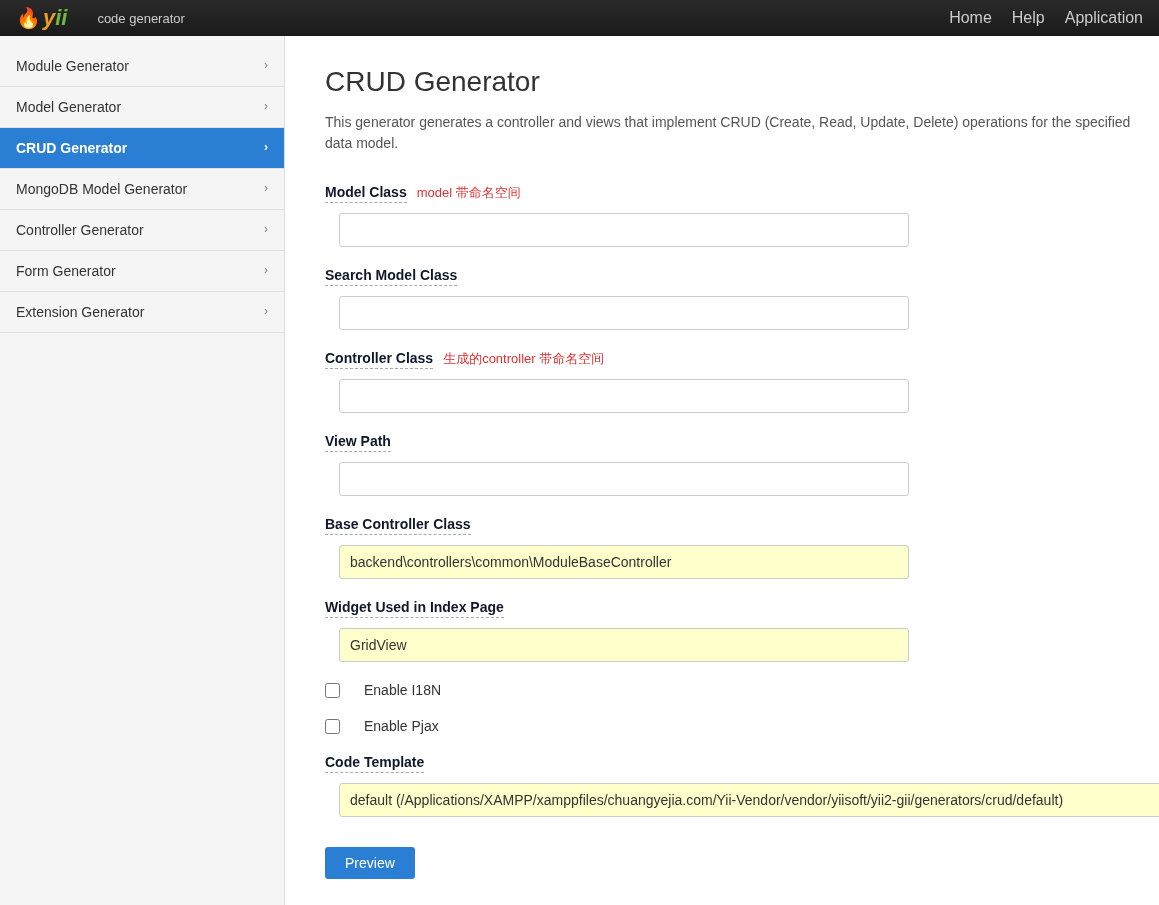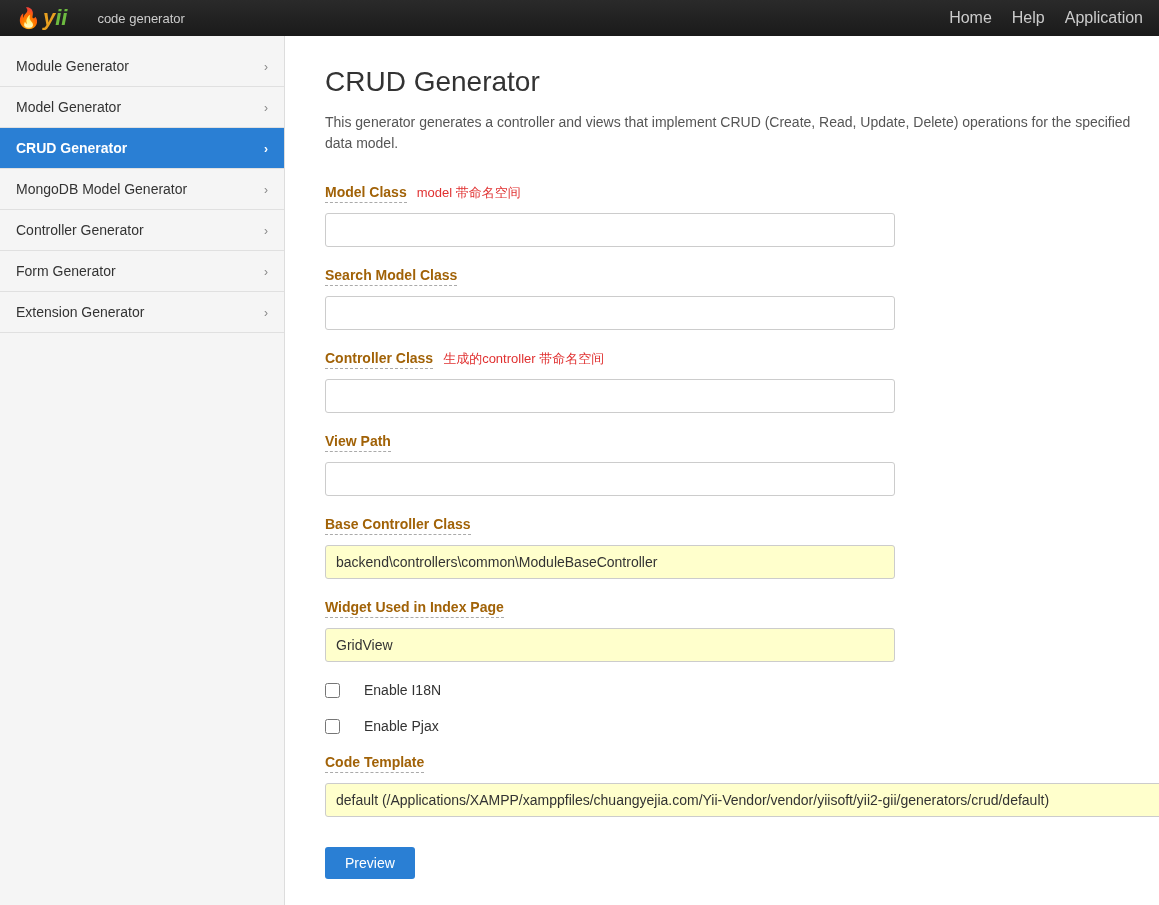--- a/index.html
+++ b/index.html
@@ -35,21 +35,21 @@
     
     .sidebar {
       width: 285px;
       background: #f5f5f5;
       border-right: 1px solid #ddd;
       padding-top: 10px;
       flex-shrink: 0;
     }
     .sidebar-item {
       display: flex;
-      align-items: flex-end;
+      align-items: flex-start;
       justify-content: space-between;
       padding: 12px 16px;
       cursor: pointer;
       border-bottom: 1px solid #e0e0e0;
       color: #333;
       font-size: 14px;
     }
     .sidebar-item.active {
       background: #2a7fd4;
       color: #fff;
@@ -76,21 +76,21 @@
       line-height: 1.5;
       max-width: 820px;
     }
 
     
     .form-group { margin-bottom: 20px; }
     .form-label {
       display: block;
       font-size: 14px;
       font-weight: bold;
-      color: #a16207;
+      color: #0f172a;
       margin-bottom: 6px;
       border-bottom: 1px dashed #aaa;
       padding-bottom: 2px;
       display: inline-block;
     }
     .annotation {
       color: #e03030;
       font-size: 13px;
       margin-left: 10px;
       font-weight: normal;
@@ -99,20 +99,21 @@
       display: block;
       width: 570px;
       height: 34px;
       padding: 6px 10px;
       border: 1px solid #ccc;
       border-radius: 3px;
       font-size: 14px;
       color: #333;
       background: #fff;
       margin-top: 4px;
+      margin-left: 14px;
     }
     .form-input-filled {
       background: #ffffcc;
       border: 1px solid #ccc;
     }
 
     .checkbox-group {
       display: flex;
       align-items: center;
       gap: 24px;

